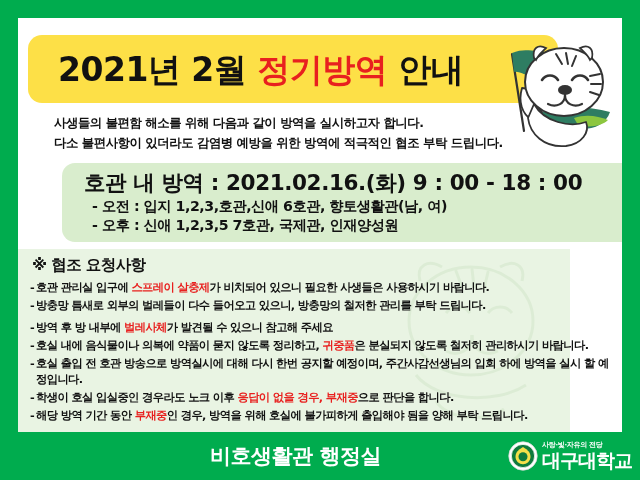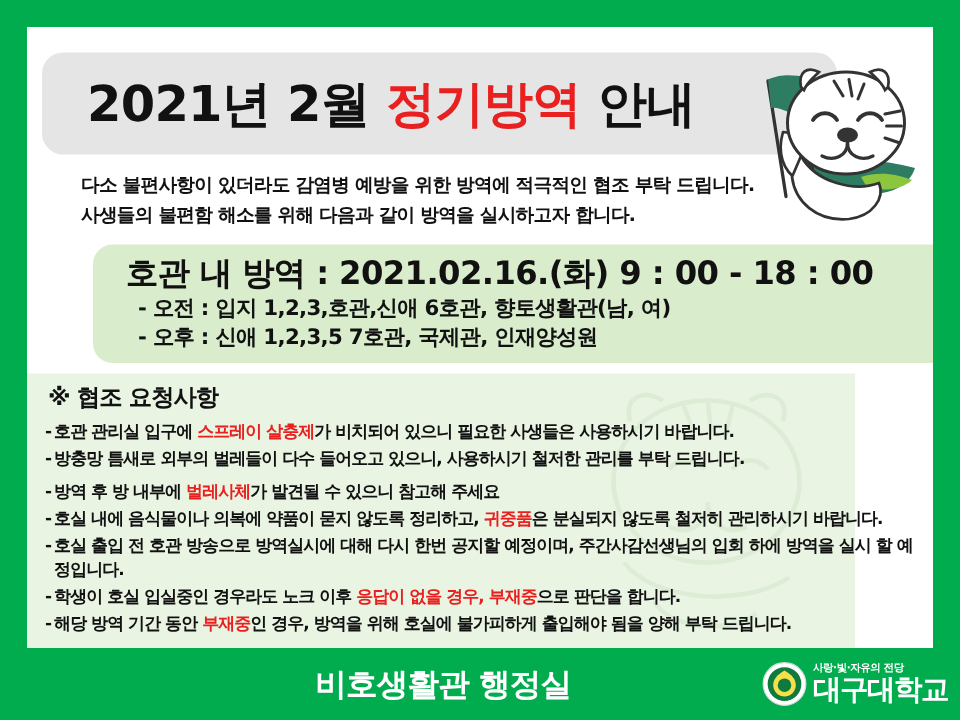--- a/index.html
+++ b/index.html
@@ -31,21 +31,21 @@
     box-sizing: border-box;
     overflow: hidden;
   }
   
   #title-box {
     position: absolute;
     left: 10px;
     top: 17px;
     width: 530px;
     height: 68px;
-    background: #e5e5e5;
+    background: #fde047;
     border-radius: 14px;
     box-sizing: border-box;
   }
   #title-text {
     position: absolute;
     left: 30px;
     top: 50%;
     transform: translateY(-50%);
     white-space: nowrap;
     font-size: 33px;
@@ -271,22 +271,22 @@
       <path d="M64 54 C68 48 76 48 80 54" stroke="#333333" stroke-width="2.6" fill="none" stroke-linecap="round"></path>
       <path d="M94 54 C98 48 106 48 110 54" stroke="#333333" stroke-width="2.6" fill="none" stroke-linecap="round"></path>
 
       <ellipse cx="87" cy="64" rx="7" ry="5" fill="#333333"></ellipse>
 
       <path d="M87 69 C87 78 78 82 70 78" stroke="#333333" stroke-width="2.2" fill="none" stroke-linecap="round"></path>
       <path d="M87 69 C87 78 96 82 104 78" stroke="#333333" stroke-width="2.2" fill="none" stroke-linecap="round"></path>
     </svg>
 
     <div id="intro">
+      <div>사생들의 불편함 해소를 위해 다음과 같이 방역을 실시하고자 합니다.</div>
       <div>다소 불편사항이 있더라도 감염병 예방을 위한 방역에 적극적인 협조 부탁 드립니다.</div>
-      <div>사생들의 불편함 해소를 위해 다음과 같이 방역을 실시하고자 합니다.</div>
     </div>
 
     <div id="schedule-box">
       <div id="schedule-headline">호관 내 방역 : 2021.02.16.(화) 9 : 00 - 18 : 00</div>
       <div class="schedule-line">- 오전 : 입지 1,2,3,호관,신애 6호관, 향토생활관(남, 여)</div>
       <div class="schedule-line">- 오후 : 신애 1,2,3,5 7호관, 국제관, 인재양성원</div>
     </div>
 
     <div id="coop-panel">
 
@@ -304,21 +304,21 @@
       </svg>
 
       <div id="coop-heading">※ 협조 요청사항</div>
       <div id="coop-list">
           <div class="coop-item">
             <span class="coop-dash">-</span>
             <span class="coop-text"><span>호관 관리실 입구에 </span><em>스프레이 살충제</em><span>가 비치되어 있으니 필요한 사생들은 사용하시기 바랍니다.</span></span>
           </div>
           <div class="coop-item">
             <span class="coop-dash">-</span>
-            <span class="coop-text"><span>방충망 틈새로 외부의 벌레들이 다수 들어오고 있으니, 사용하시기 철저한 관리를 부탁 드립니다.</span></span>
+            <span class="coop-text"><span>방충망 틈새로 외부의 벌레들이 다수 들어오고 있으니, 방충망의 철저한 관리를 부탁 드립니다.</span></span>
           </div>
           <div class="coop-item spaced">
             <span class="coop-dash">-</span>
             <span class="coop-text"><span>방역 후 방 내부에 </span><em>벌레사체</em><span>가 발견될 수 있으니 참고해 주세요</span></span>
           </div>
           <div class="coop-item">
             <span class="coop-dash">-</span>
             <span class="coop-text"><span>호실 내에 음식물이나 의복에 약품이 묻지 않도록 정리하고, </span><em>귀중품</em><span>은 분실되지 않도록 철저히 관리하시기 바랍니다.</span></span>
           </div>
           <div class="coop-item">

